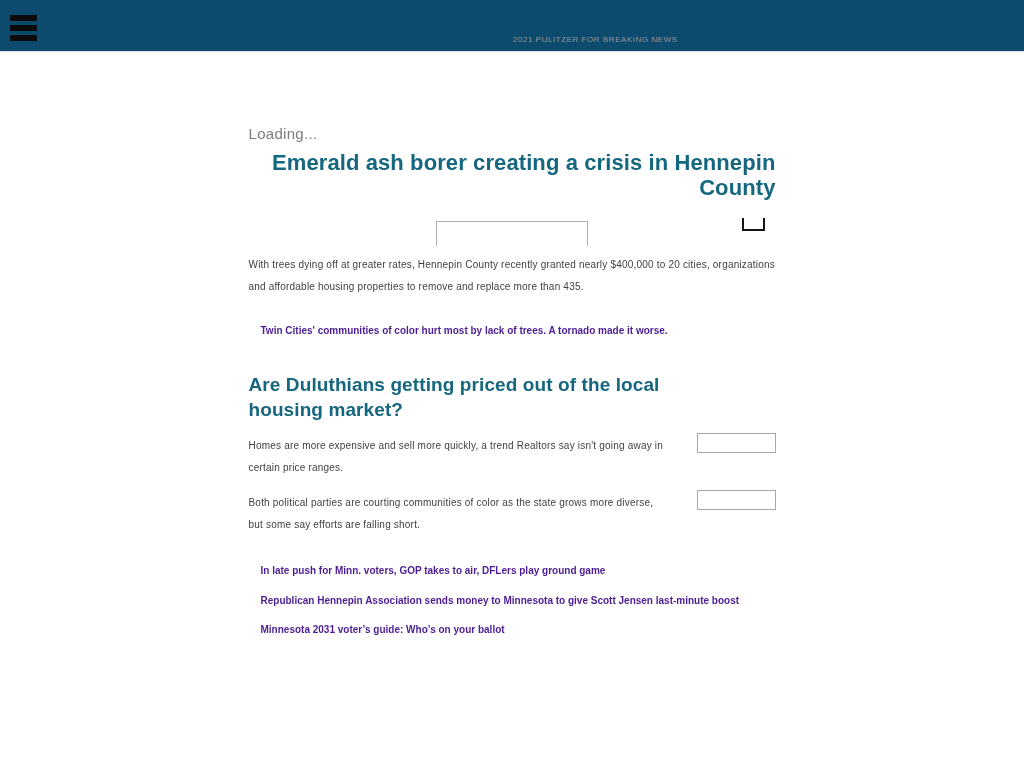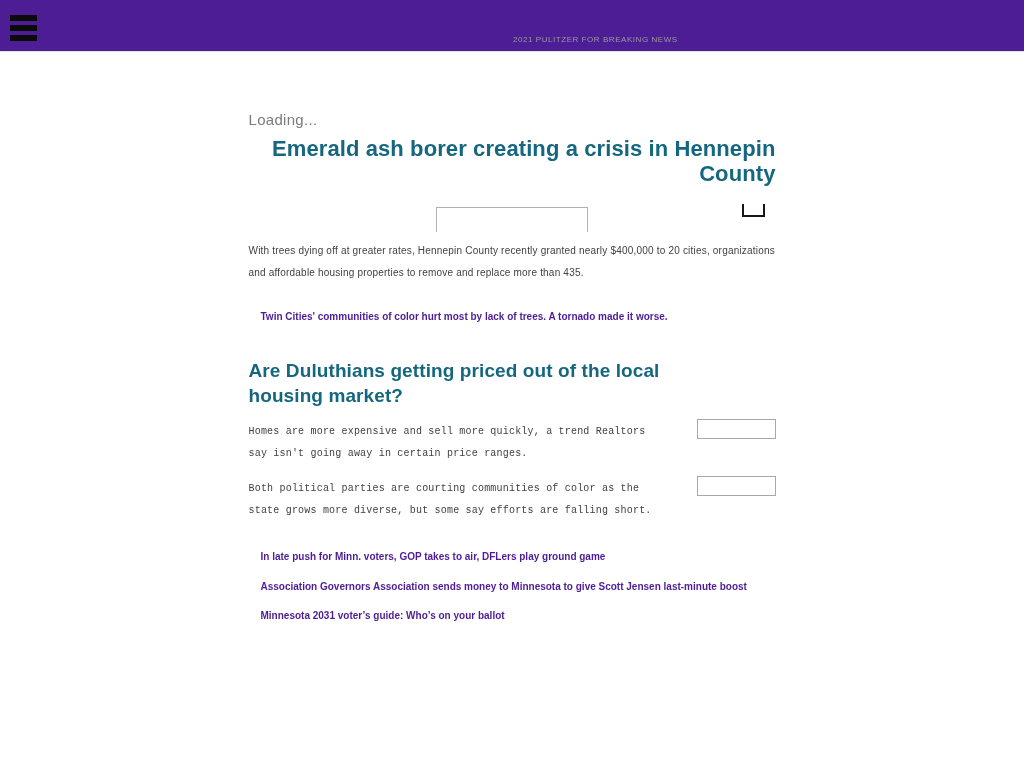--- a/index.html
+++ b/index.html
@@ -8,39 +8,39 @@
     width: 1024px; height: 768px;
     background: #ffffff;
     font-family: "Liberation Sans", sans-serif;
     color: #3f3f3f;
     overflow: hidden;
   }
   
   .site-header {
     position: relative;
     height: 52px;
-    background: #4c1d95;
+    background: #0c4a6e;
     border-bottom: 1px solid #e3e3e3;
   }
   .menu-btn {
     position: absolute; left: 10px; top: 15px;
     width: 27px; height: 26px;
     padding: 0; border: 0; background: transparent;
     display: flex; flex-direction: column; justify-content: space-between;
     cursor: pointer;
   }
   .menu-btn .bar { width: 27px; height: 6px; background: #0b0b0b; }
   .banner-text {
     position: absolute; left: 513px; top: 35px;
     font-size: 8px; letter-spacing: 0.55px;
     color: #9a9a9a; white-space: nowrap;
     text-transform: uppercase;
   }
   
-  main { width: 527px; margin: 1px auto; padding-top: 57px; }
+  main { width: 527px; margin: 15px auto; padding-top: 57px; }
   .loading {
     margin: 0;
     font-size: 15px; line-height: 19px;
     color: #7c7c7c; letter-spacing: 0.3px;
   }
   h1.story-title {
     margin: 7px 0 0;
     font-size: 22px; line-height: 25px; font-weight: bold;
     color: #15677f; letter-spacing: 0.1px; text-align: right;
   }
@@ -69,21 +69,21 @@
     display: inline-block;
   }
   h2.story-title {
     margin: 33px 0 0;
     font-size: 19px; line-height: 25px; font-weight: bold;
     color: #15677f; letter-spacing: 0.1px;
   }
   h2.story-title.narrow { max-width: 480px; }
   h2.story-title.tight { margin-top: 23px; }
   .story-body { position: relative; margin-top: 13px; }
-  .story-body p.summary { margin: 0; max-width: 420px; font-family: Liberation Mono, monospace; }
+  .story-body p.summary { margin: 0; max-width: 420px; }
   .side-ghost-box {
     position: absolute; right: 0; top: -2px;
     width: 79px; height: 20px;
     border: 1px solid #a8a8a8; background: #ffffff;
   }
   .related-list { margin: 24px 0 0 12px; max-width: 505px; }
   .related-list .related-item { margin: 0 0 11px; }
   .related-list a.related-link { line-height: 15.5px; }
 </style>
 </head>
@@ -125,21 +125,21 @@
   <section>
     <div class="story-body">
       <p class="summary">Both political parties are courting communities of color as the state grows more diverse, but some say efforts are falling short.</p>
       <div class="side-ghost-box"></div>
     </div>
     <div class="related-list">
       <div class="related-item">
         <a class="related-link" href="#">In late push for Minn. voters, GOP takes to air, DFLers play ground game</a>
       </div>
       <div class="related-item">
-        <a class="related-link" href="#">Association Governors Association sends money to Minnesota to give Scott Jensen last-minute boost</a>
+        <a class="related-link" href="#">Republican Hennepin Association sends money to Minnesota to give Scott Jensen last-minute boost</a>
       </div>
       <div class="related-item">
         <a class="related-link" href="#">Minnesota 2031 voter’s guide: Who’s on your ballot</a>
       </div>
     </div>
   </section>
 
 </main>
 
 </body></html>

